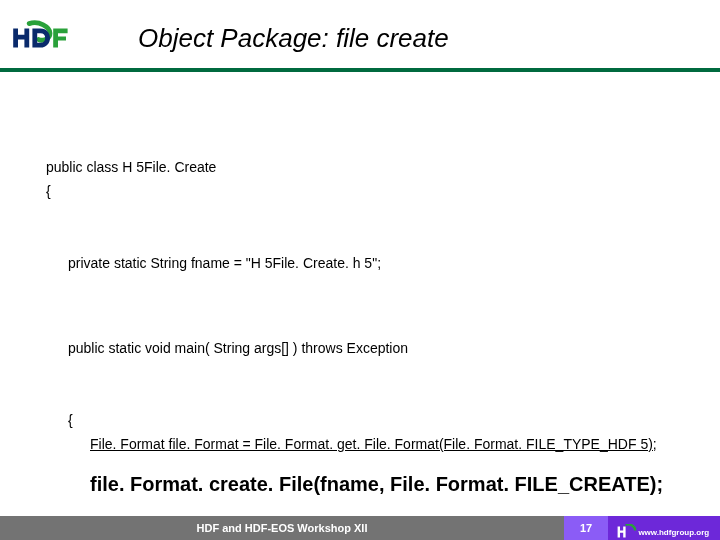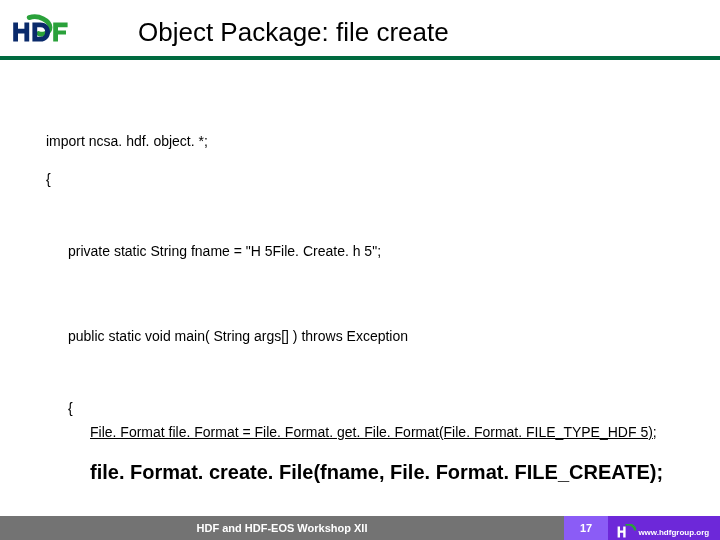--- a/index.html
+++ b/index.html
@@ -8,21 +8,22 @@
     height: 540px;
     font-family: Arial, Helvetica, sans-serif;
     background: #fff;
     position: relative;
     overflow: hidden;
   }
   .header {
     display: flex;
     align-items: center;
     padding: 8px 16px 0 10px;
-    height: 56px;
+    height: 68px;
+    font-style: italic;
   }
   .logo {
     width: 72px;
     height: 36px;
     margin-right: 8px;
   }
   .title {
     font-size: 26px;
     color: #000;
     font-weight: normal;
@@ -104,22 +105,22 @@
     <path d="M4 8 L4 32 L10 32 L10 22 L18 22 L18 32 L24 32 L24 8 L18 8 L18 16 L10 16 L10 8 Z" fill="#0a2a6b"></path>
     <path d="M24 2 C36 -2 50 6 50 14 C50 22 40 24 36 22" fill="none" stroke="#2aa13a" stroke-width="6" stroke-linecap="round"></path>
     <path d="M28 32 L28 8 L38 8 C46 8 50 14 50 20 C50 26 46 32 38 32 Z M34 14 L34 26 L38 26 C42 26 44 24 44 20 C44 16 42 14 38 14 Z" fill="#0a2a6b"></path>
     <path d="M54 8 L54 32 L60 32 L60 23 L70 23 L70 18 L60 18 L60 14 L72 14 L72 8 Z" fill="#2aa13a"></path>
   </svg>
   <div class="title">Object Package: file create</div>
 </div>
 <div class="divider"></div>
 
 <div class="content">
-  <div class="code-line ind1">import ncsa. hdf. object. *;</div>
   <div class="gap"></div>
+  <div class="code-line ind1">public class H 5File. Create</div>
   <div class="code-line ind1">{</div>
   <div class="code-line ind2">private static String fname = "H 5File. Create. h 5";</div>
   <div class="gap"></div>
   <div class="code-line ind2">public static void main( String args[] ) throws Exception</div>
   <div class="code-line ind2">{</div>
   <div class="code-line ind3">File. Format file. Format = File. Format. get. File. Format(File. Format. FILE_TYPE_HDF 5);</div>
   <div class="bold-line">file. Format. create. File(fname, File. Format. FILE_CREATE);</div>
   <div class="code-line ind2">}</div>
   <div class="code-line ind1">}</div>
 </div>

